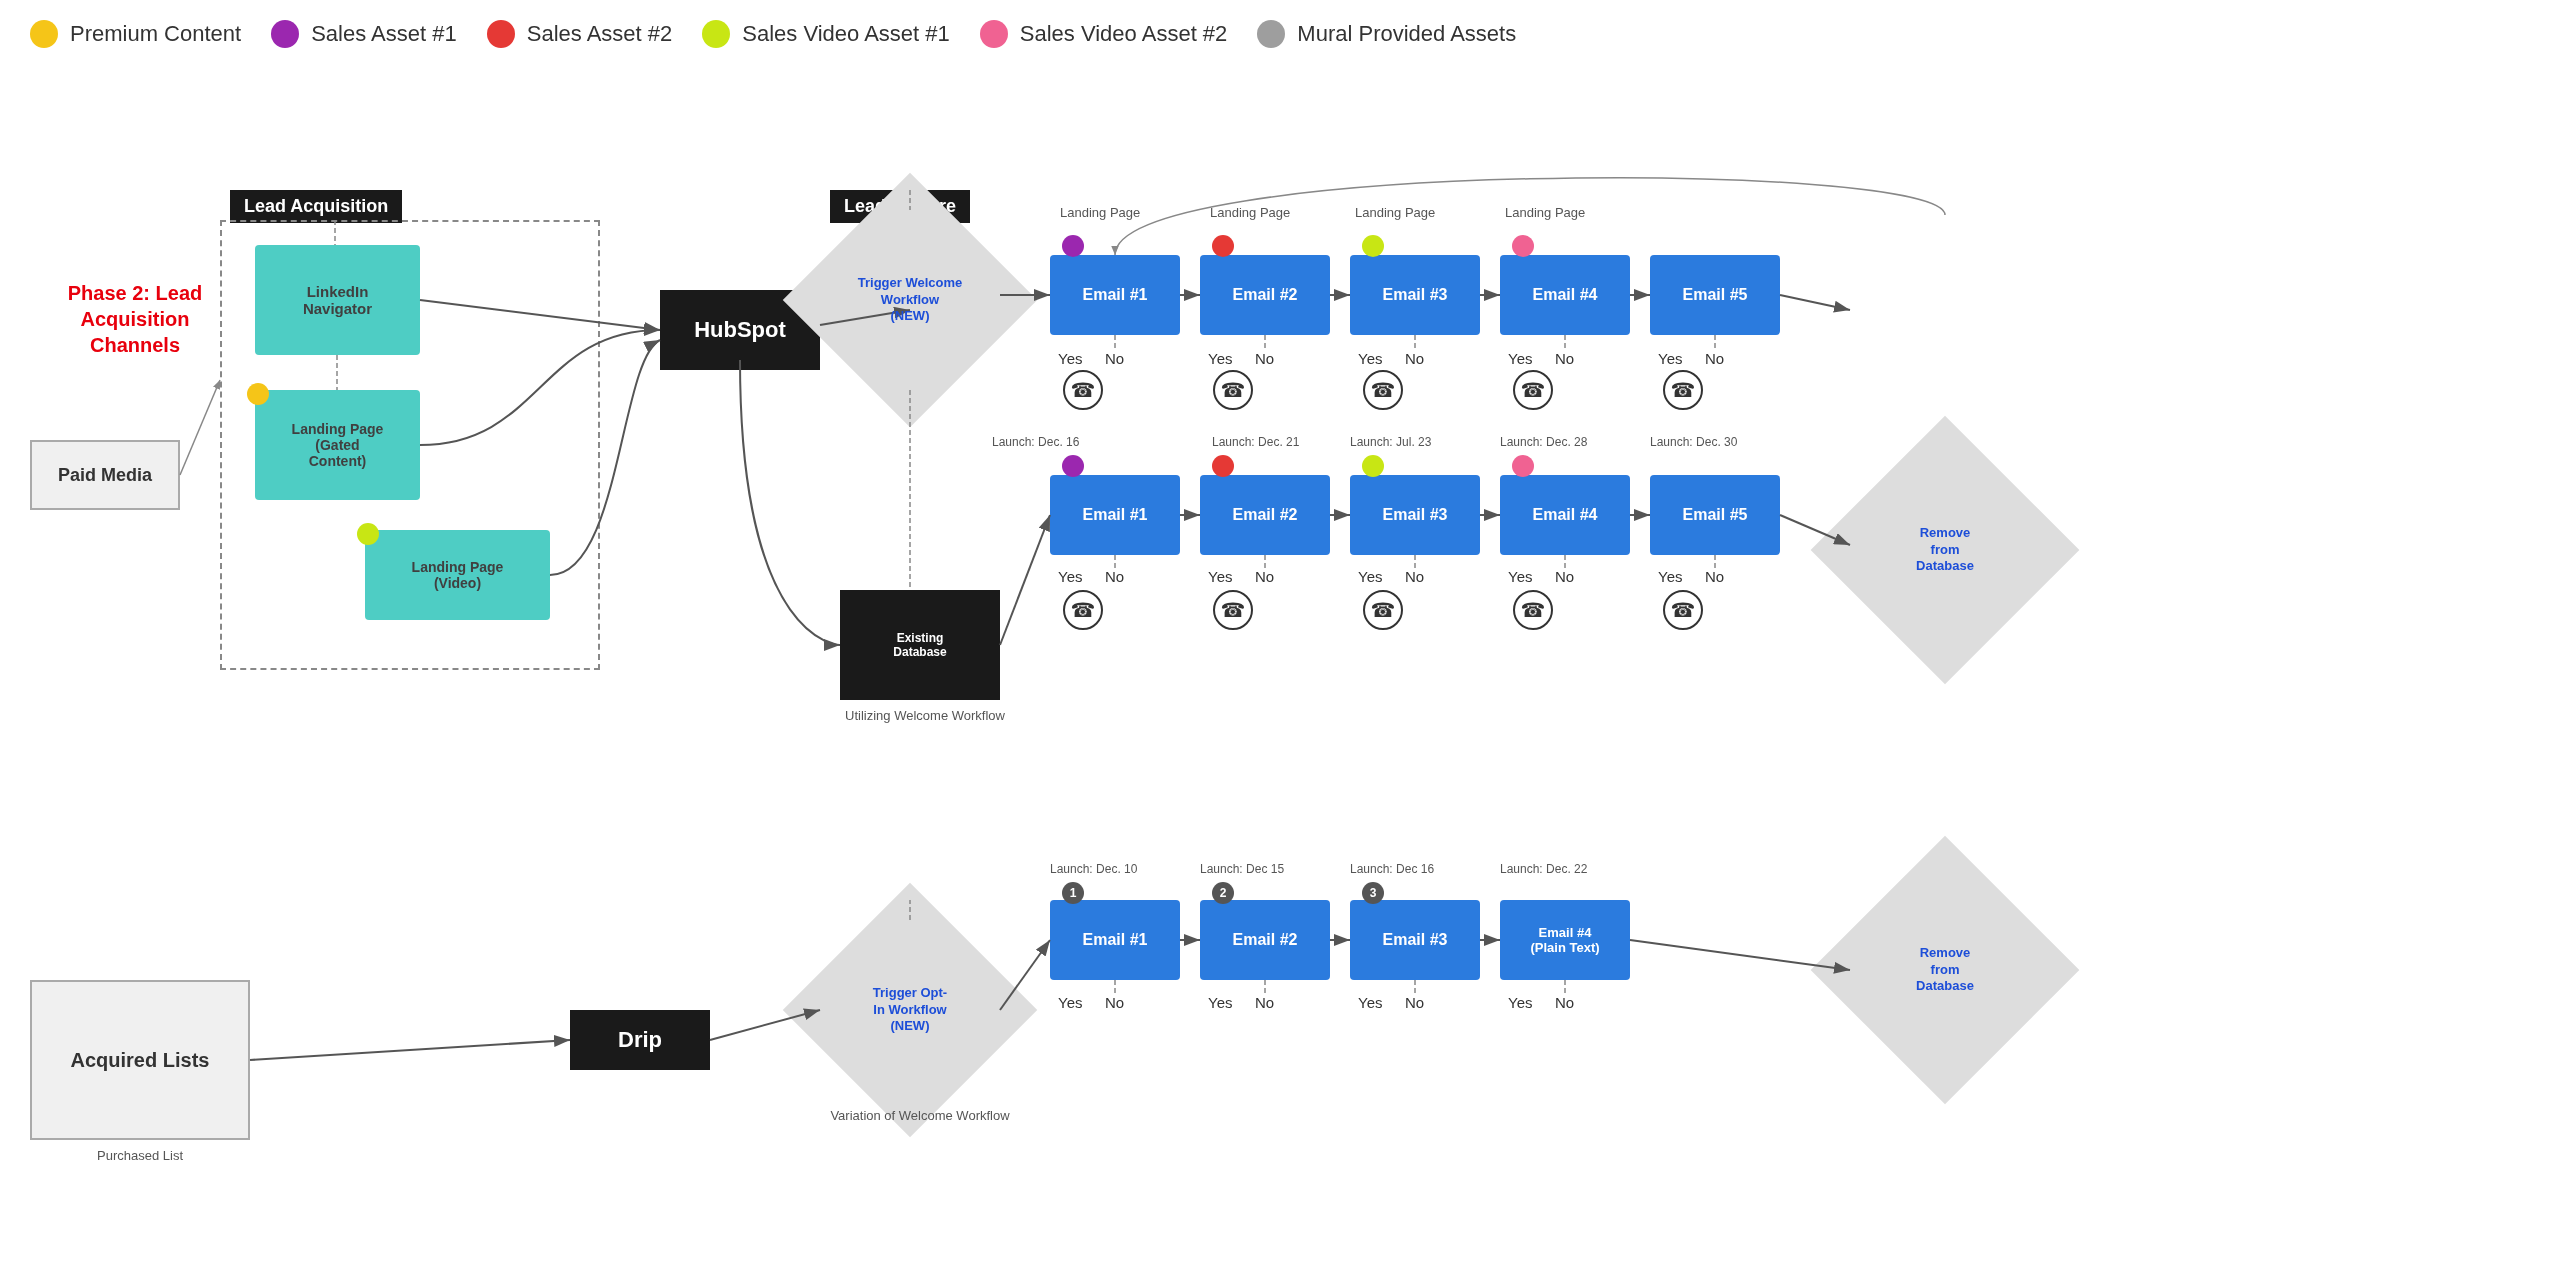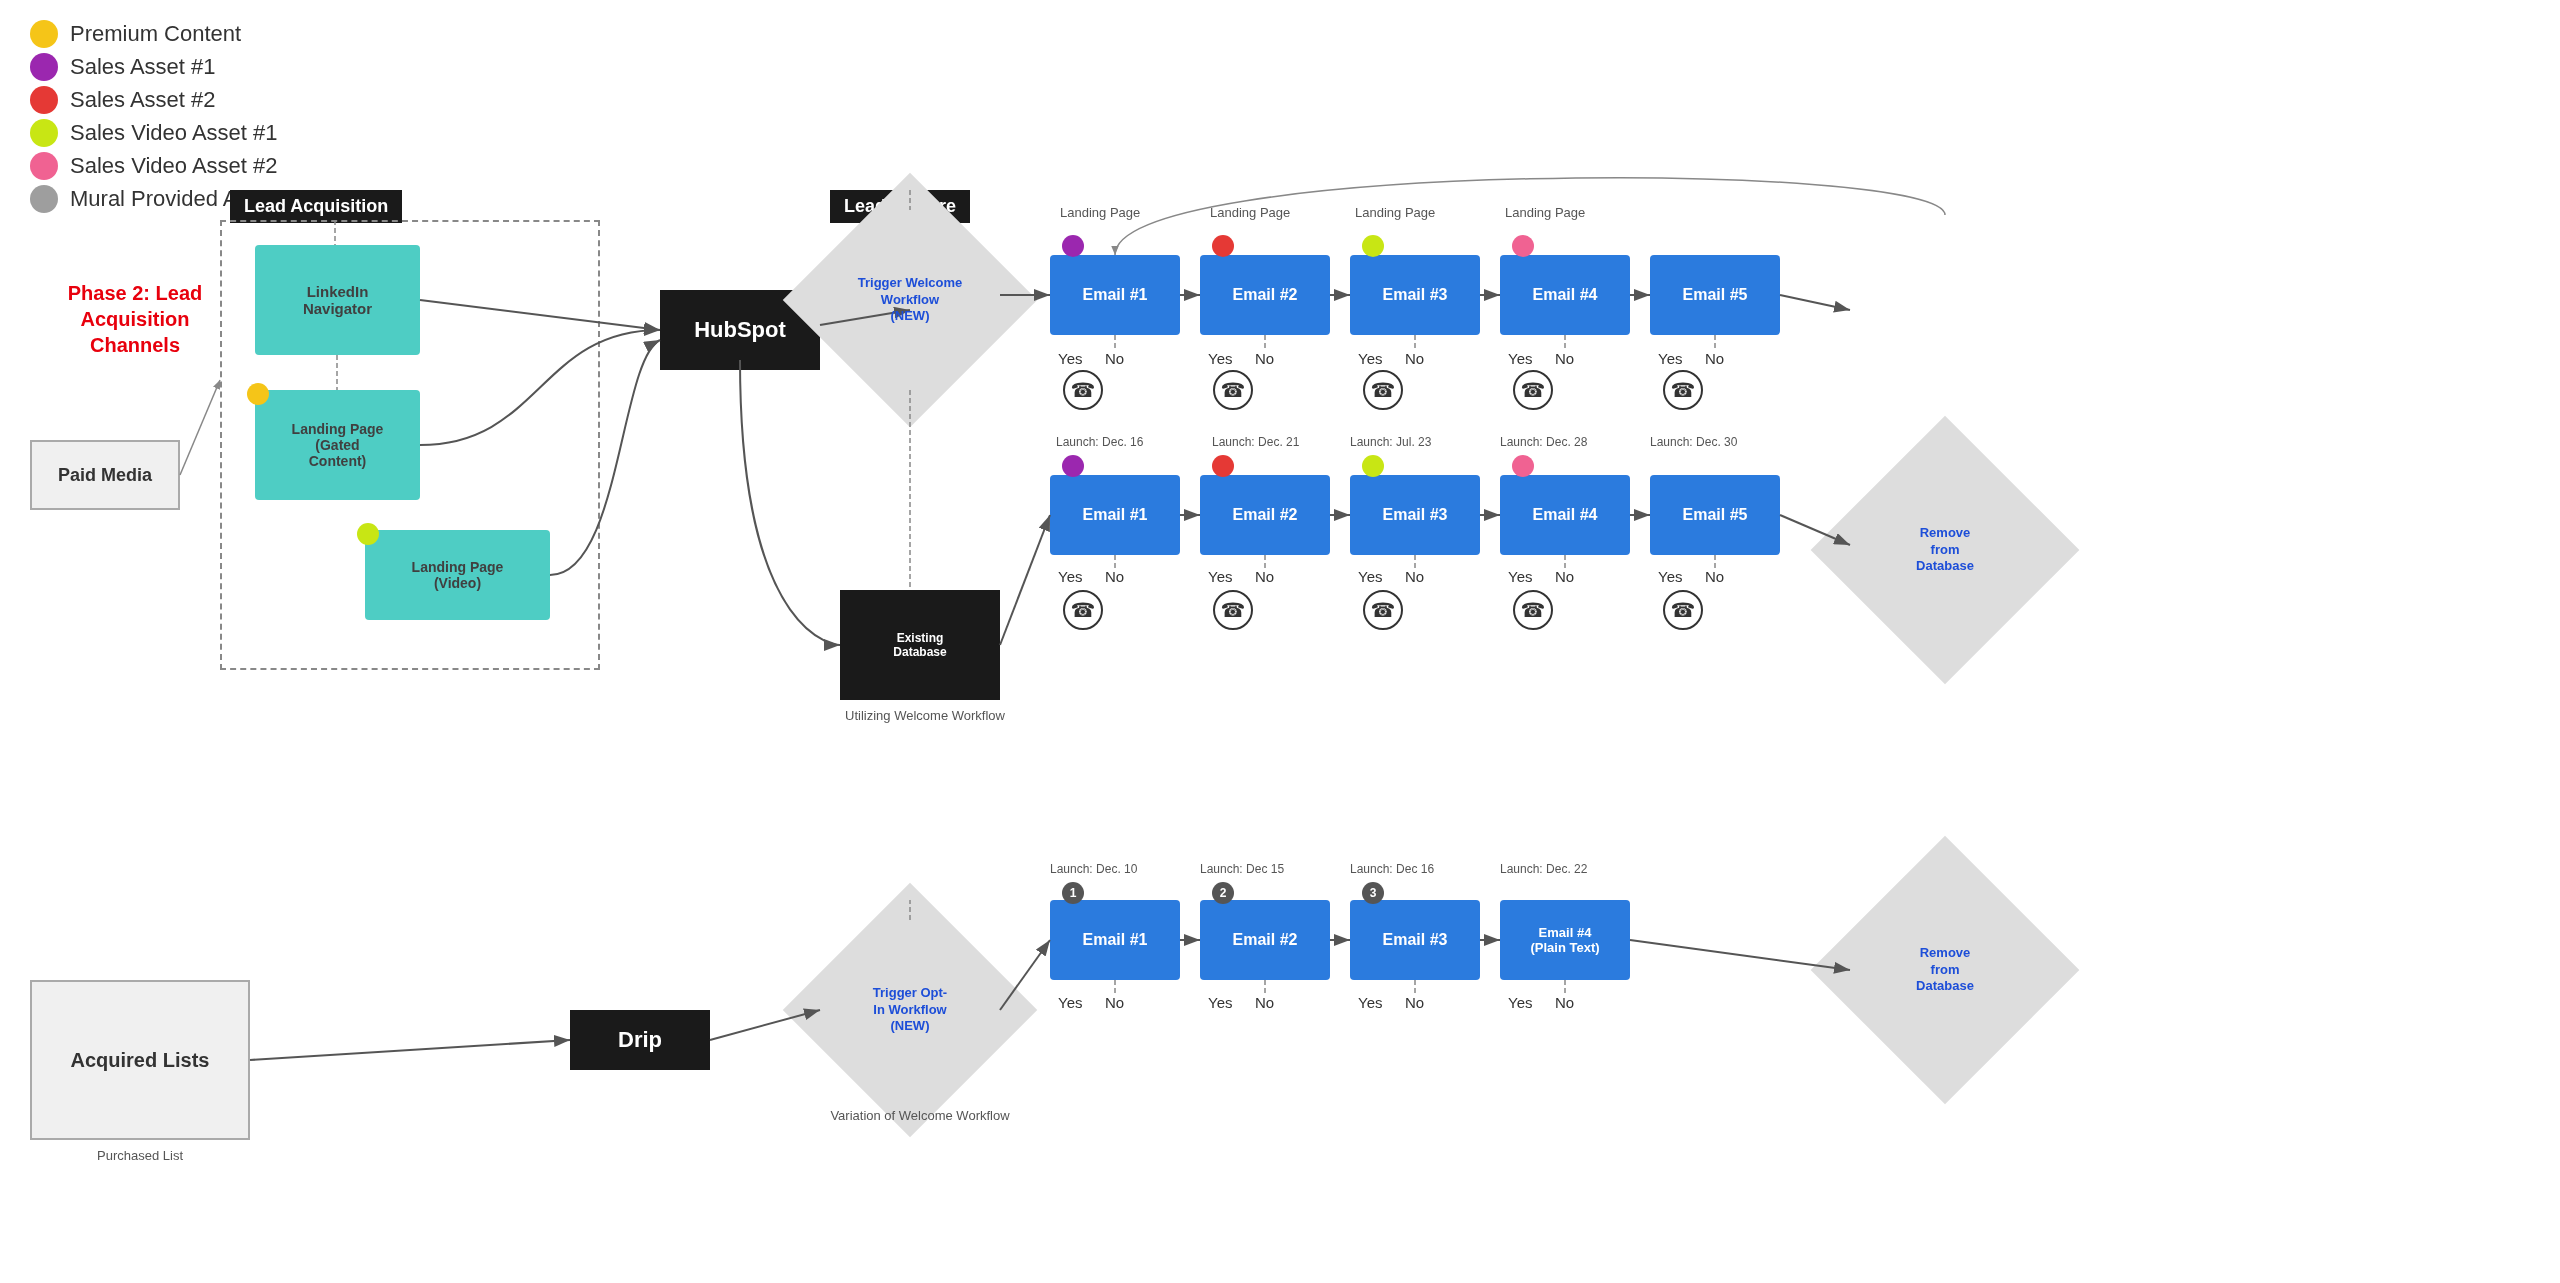--- a/index.html
+++ b/index.html
@@ -12,22 +12,21 @@
       min-height: 1283px;
       position: relative;
     }
 
     
     .legend {
       position: absolute;
       top: 20px;
       left: 30px;
       display: flex;
-      flex-direction: column;
-      gap: 5px;
+      gap: 30px;
     }
     .legend-item {
       display: flex;
       align-items: center;
       gap: 12px;
       font-size: 22px;
       font-weight: 500;
       color: #333;
     }
     .legend-dot {
@@ -348,21 +347,21 @@
   <div class="yn-label" style="left:1658px; top:350px;">Yes</div>
   <div class="yn-label" style="left:1705px; top:350px;">No</div>
 
   <div class="phone-icon" style="left:1063px; top:370px;">☎</div>
   <div class="phone-icon" style="left:1213px; top:370px;">☎</div>
   <div class="phone-icon" style="left:1363px; top:370px;">☎</div>
   <div class="phone-icon" style="left:1513px; top:370px;">☎</div>
   <div class="phone-icon" style="left:1663px; top:370px;">☎</div>
 
 
-  <div class="launch-label" style="left:1056px; top:435px;">Launch: Dec. 16</div>
+  <div class="launch-label" style="left:992px; top:435px;">Launch: Dec. 16</div>
   <div class="launch-label" style="left:1200px; top:435px;margin-left:12px;">Launch: Dec. 21</div>
   <div class="launch-label" style="left:1350px; top:435px;">Launch: Jul. 23</div>
   <div class="launch-label" style="left:1500px; top:435px;">Launch: Dec. 28</div>
   <div class="launch-label" style="left:1650px; top:435px;">Launch: Dec. 30</div>
 
   <div class="email-dot" style="left:1062px; top:455px; background:#9b27af;"></div>
   <div class="box box-blue" style="left:1050px; top:475px; width:130px; height:80px; font-size:16px;">
     <span>Email #1</span>
   </div>
 

